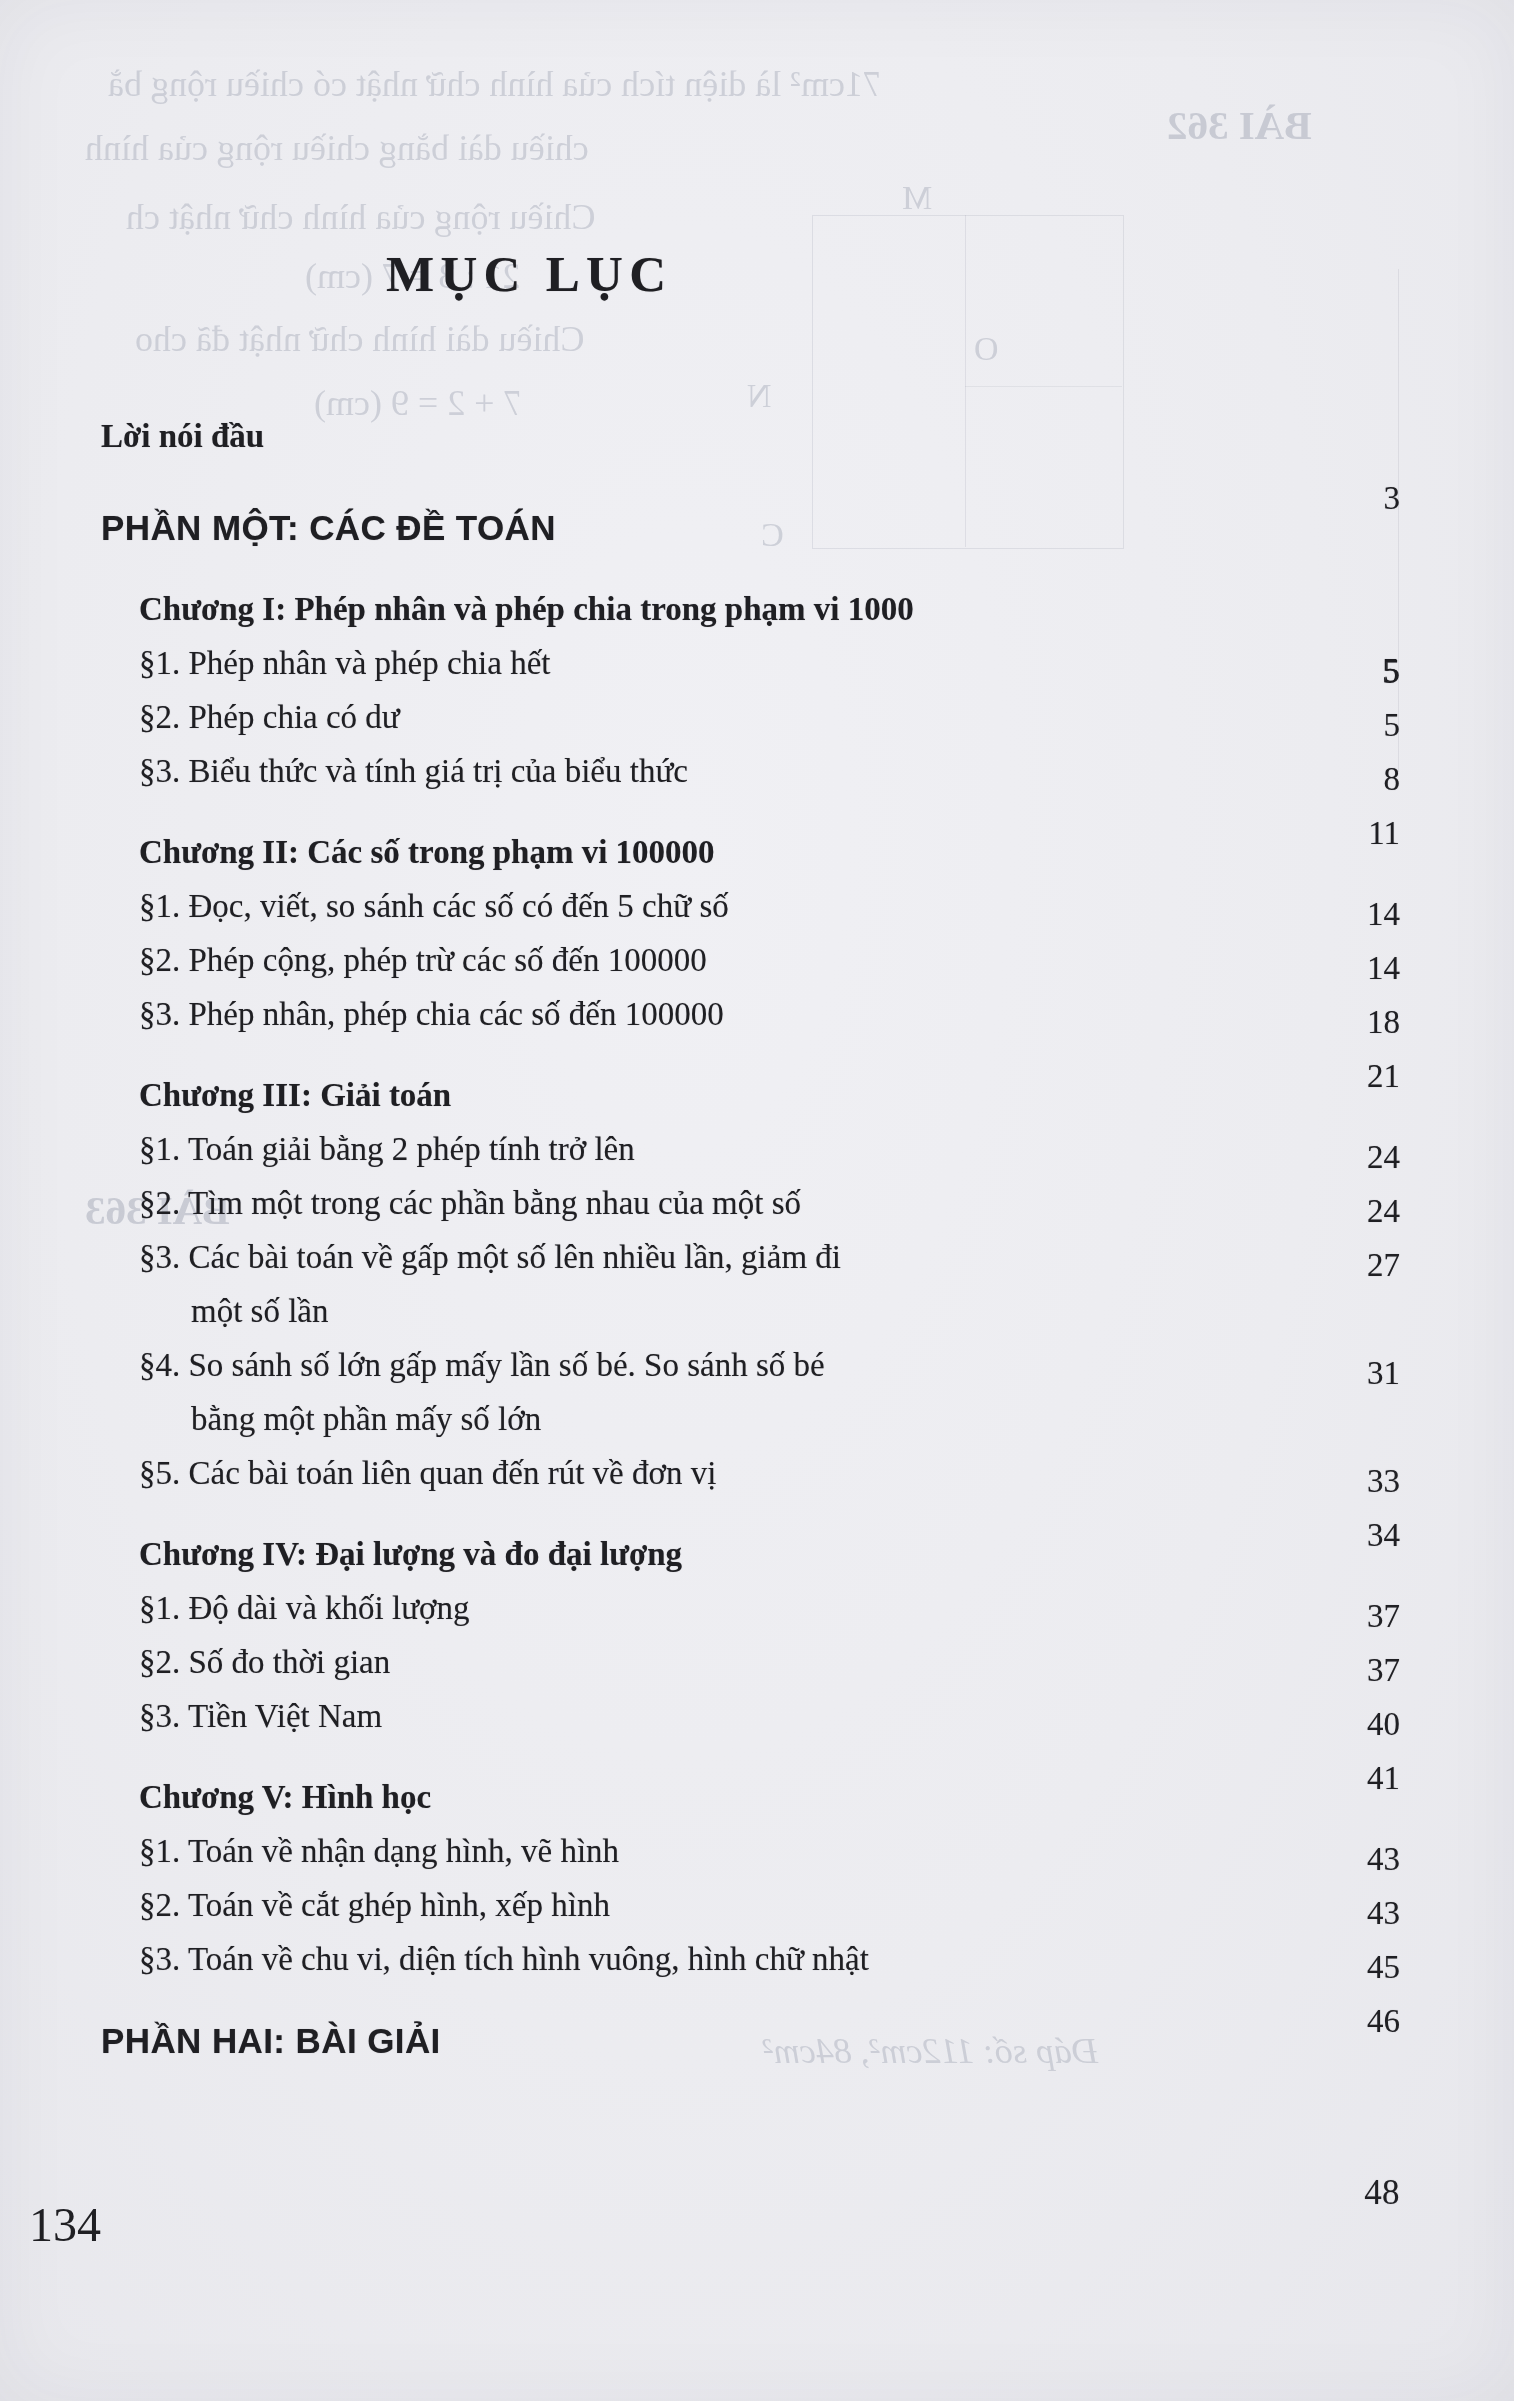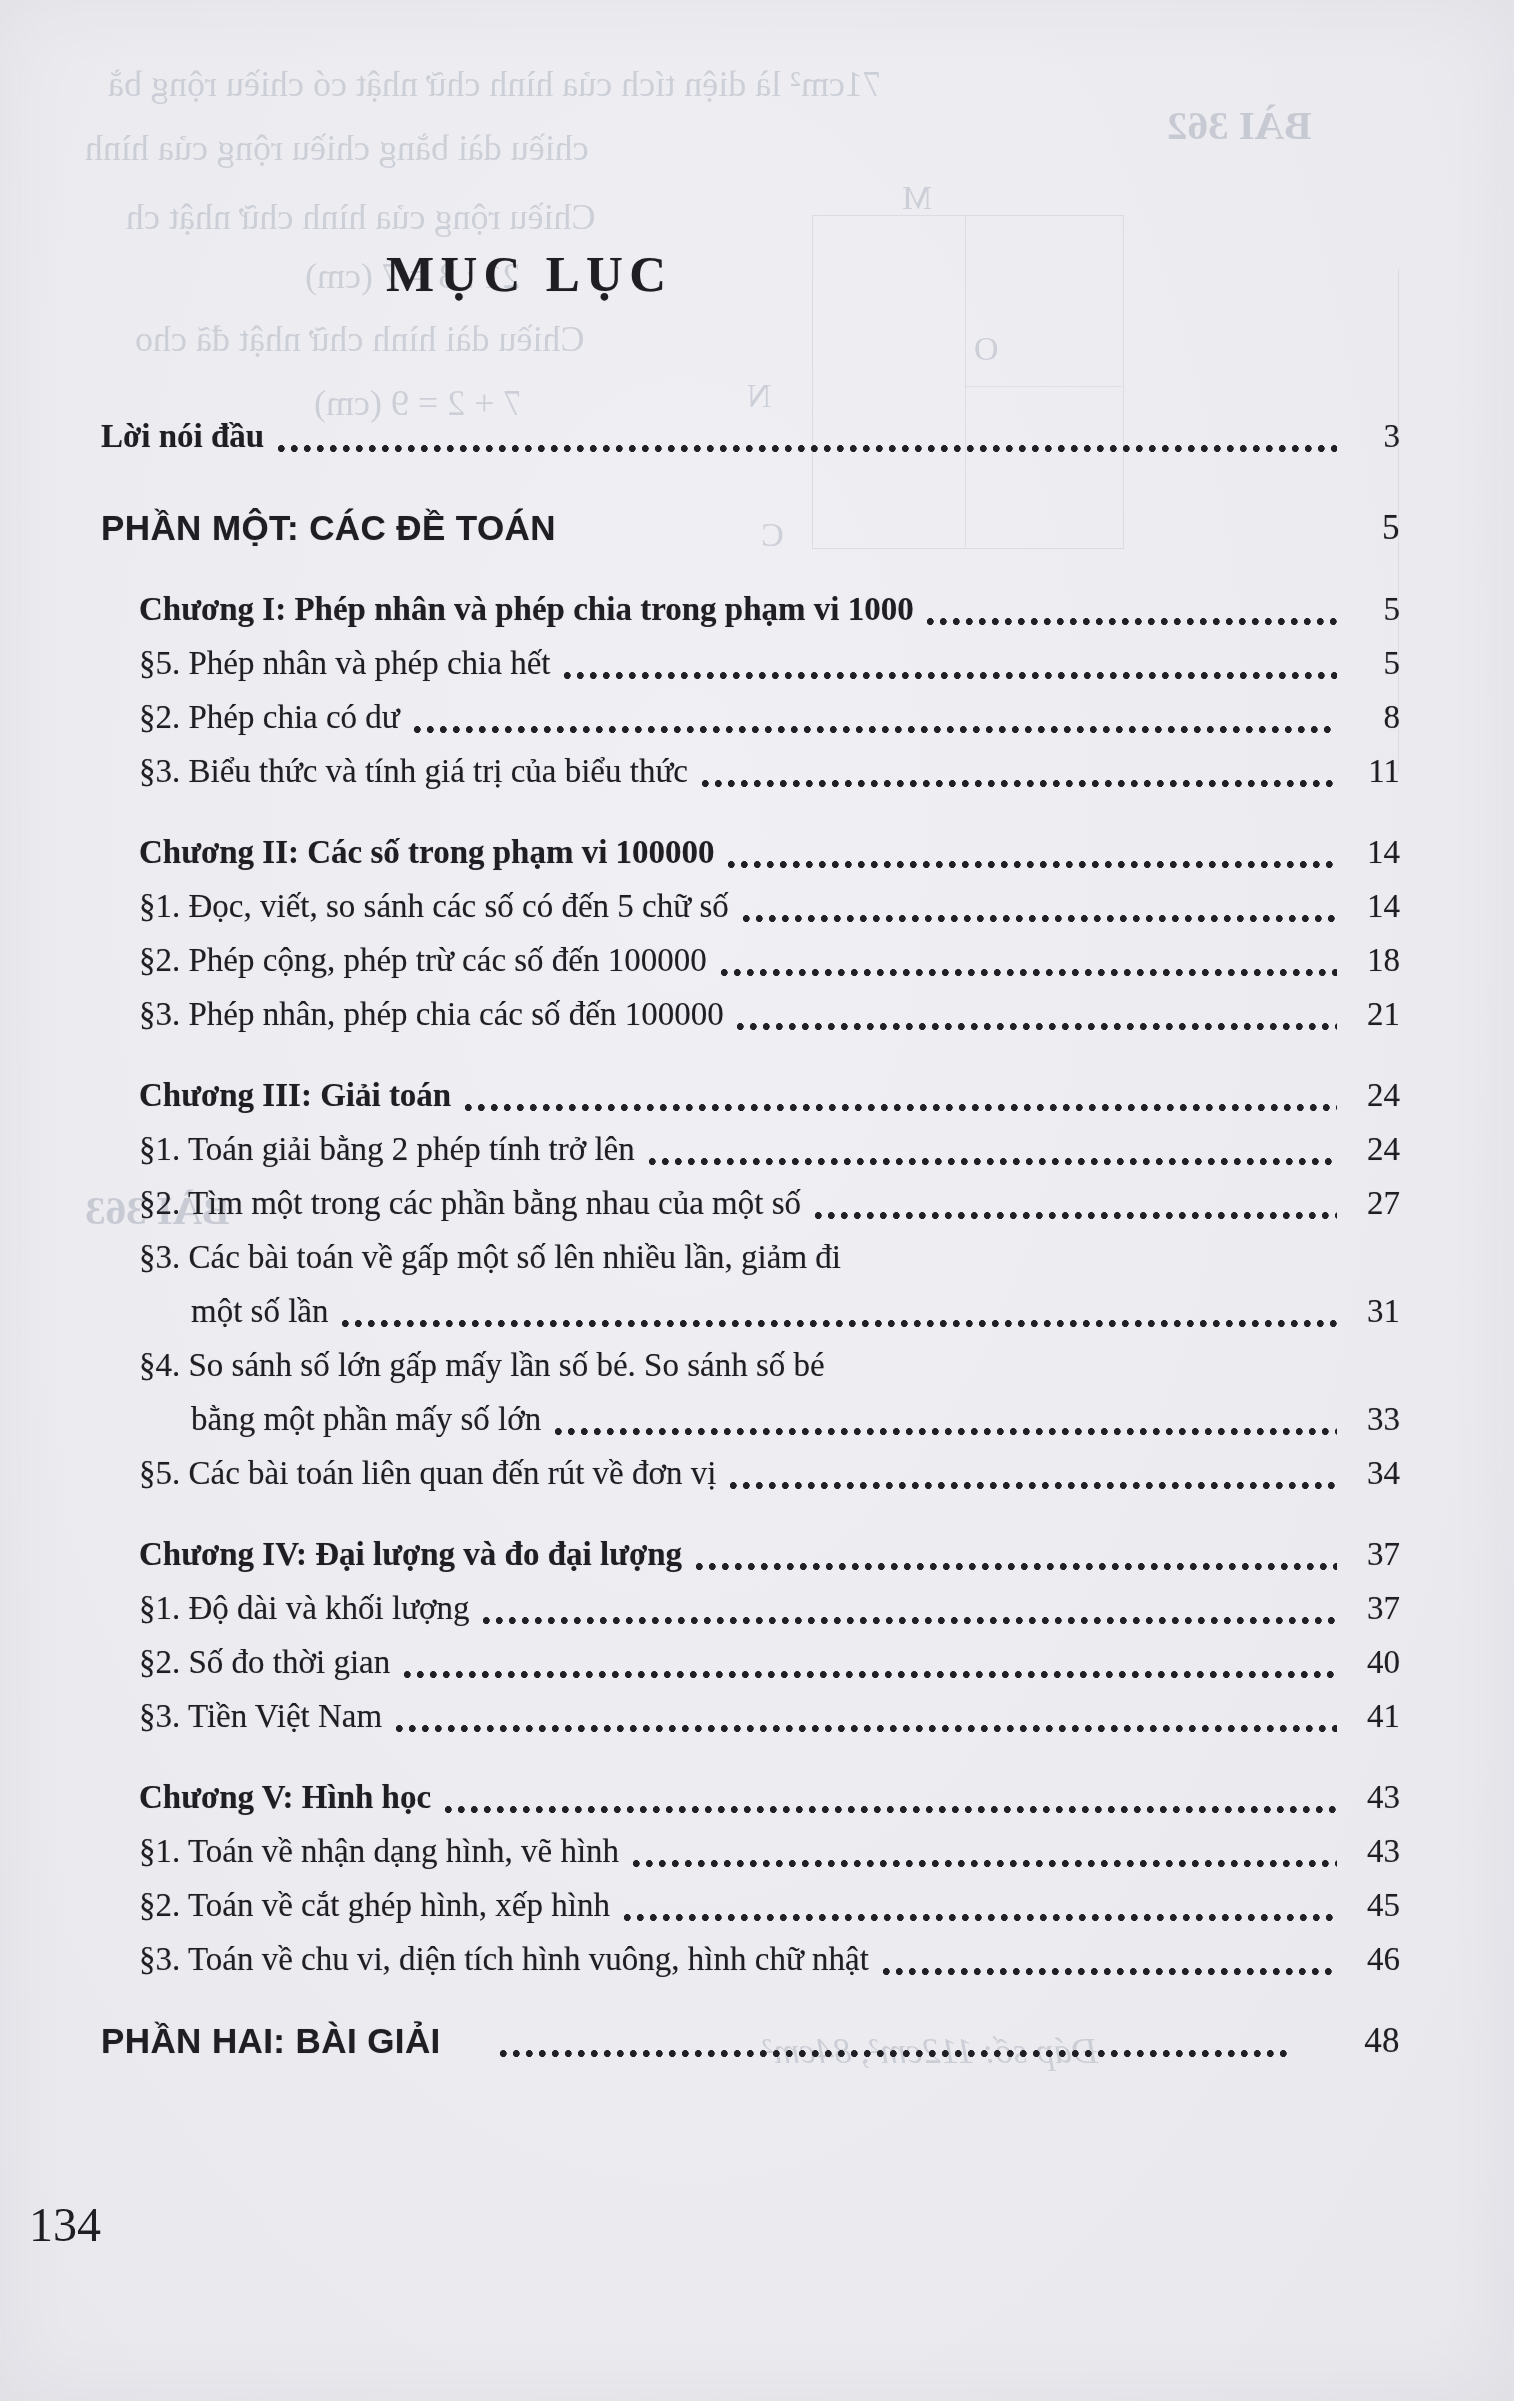--- a/index.html
+++ b/index.html
@@ -36,21 +36,21 @@
     text-shadow:0 0 0.9px rgba(25,25,35,0.35);
   }
   .title{
     margin:244px 0 104px 285px;
     font-size:51px;font-weight:bold;letter-spacing:6.3px;
     line-height:61px;
   }
   .row{
     display:flex;align-items:stretch;
     height:54px;line-height:54px;
-    font-size:33px;white-space:nowrap;
+    font-size:33px;white-space:nowrap;flex-direction:column;
   }
   .row .lbl{flex:0 0 auto;}
   .leader{
     flex:1 1 auto;min-width:21.5px;
     align-self:flex-end;height:11.7px;
     margin:0 7.2px 8px 10.8px;
     background-image:radial-gradient(circle at 6.3px 5.4px,#202026 3.1px,rgba(0,0,0,0) 3.7px);
     background-size:13px 11.7px;
     background-repeat:repeat-x;
   }
@@ -116,21 +116,21 @@
       <span class="spacer"></span>
       <span class="pg">5</span>
     </div>
 
     <div class="row chapter">
       <span class="lbl">Chương I: Phép nhân và phép chia trong phạm vi 1000</span>
       <span class="leader"></span>
       <span class="pg">5</span>
     </div>
     <div class="row item">
-      <span class="lbl">§5. Phép nhân và phép chia hết</span>
+      <span class="lbl">§1. Phép nhân và phép chia hết</span>
       <span class="leader"></span>
       <span class="pg">5</span>
     </div>
     <div class="row item">
       <span class="lbl">§2. Phép chia có dư</span>
       <span class="leader"></span>
       <span class="pg">8</span>
     </div>
     <div class="row item">
       <span class="lbl">§3. Biểu thức và tính giá trị của biểu thức</span>

